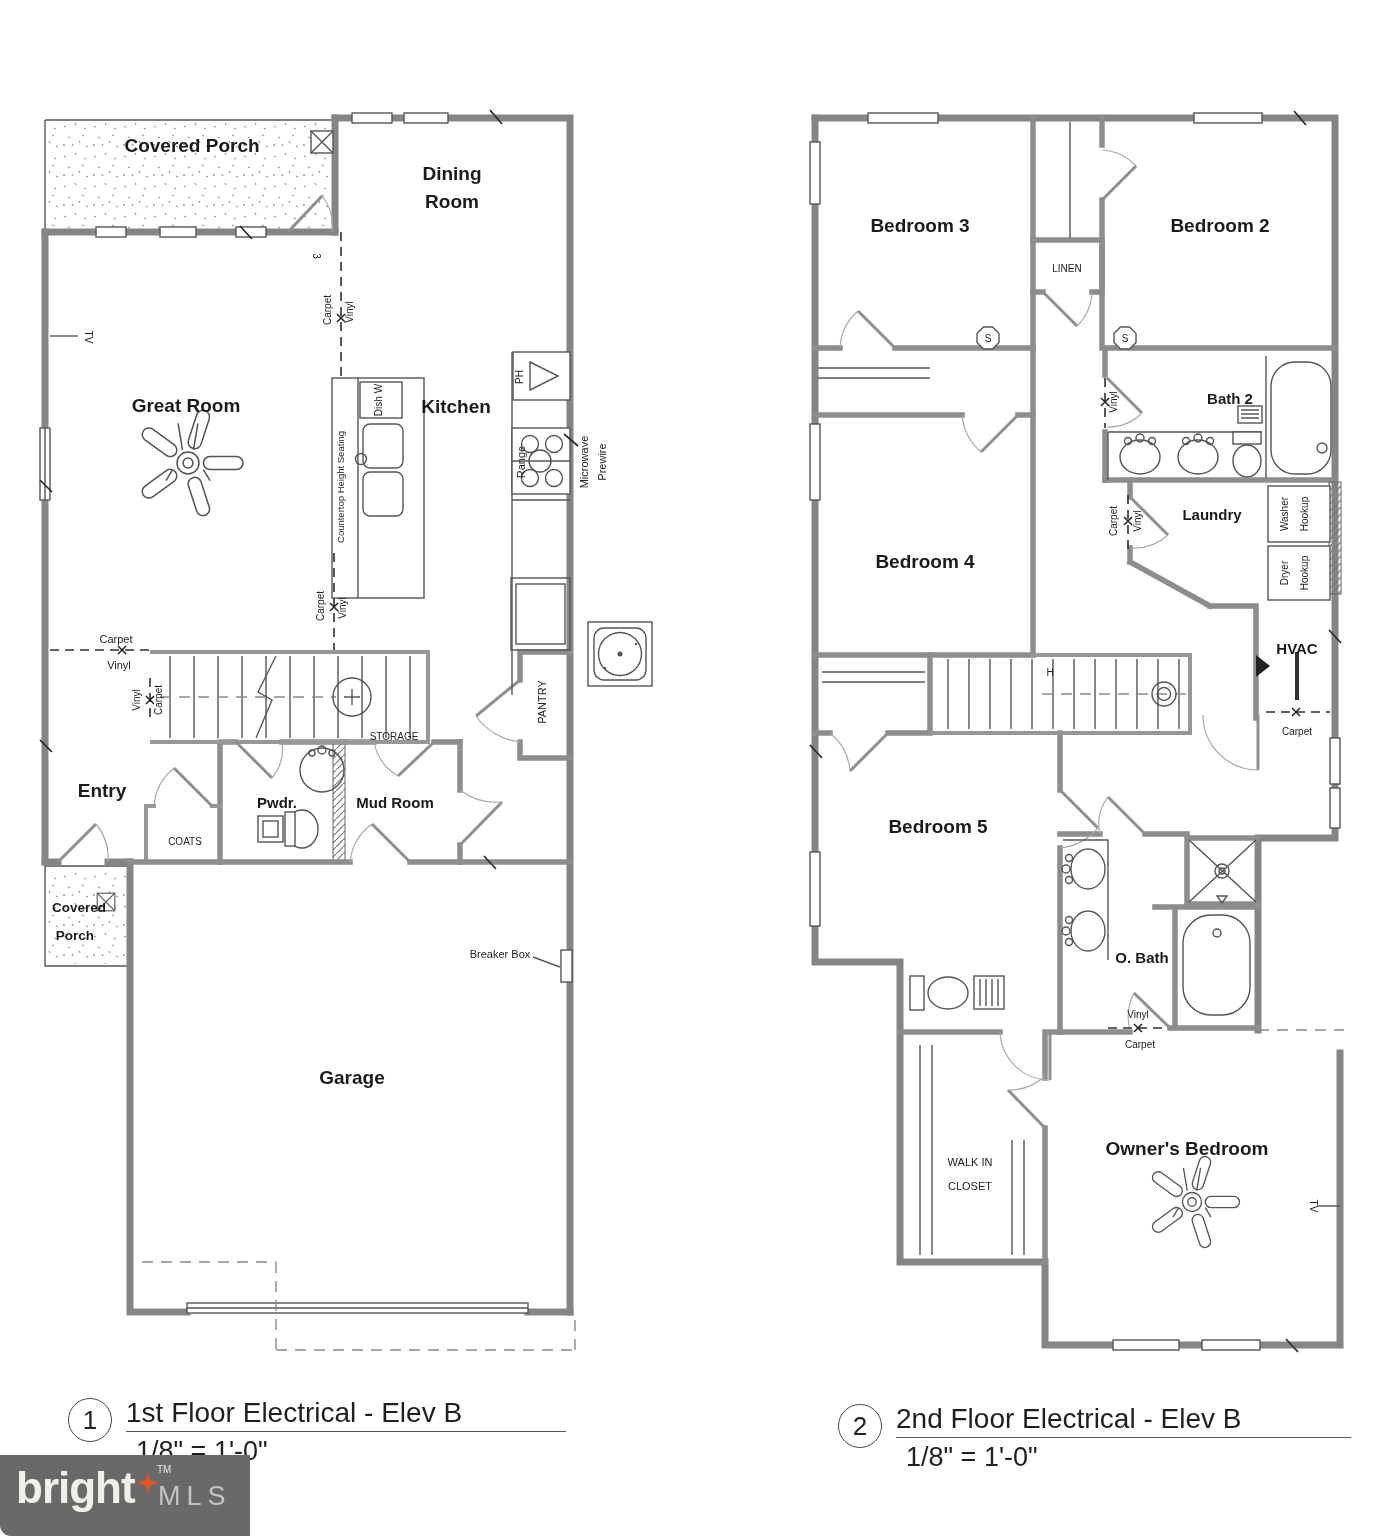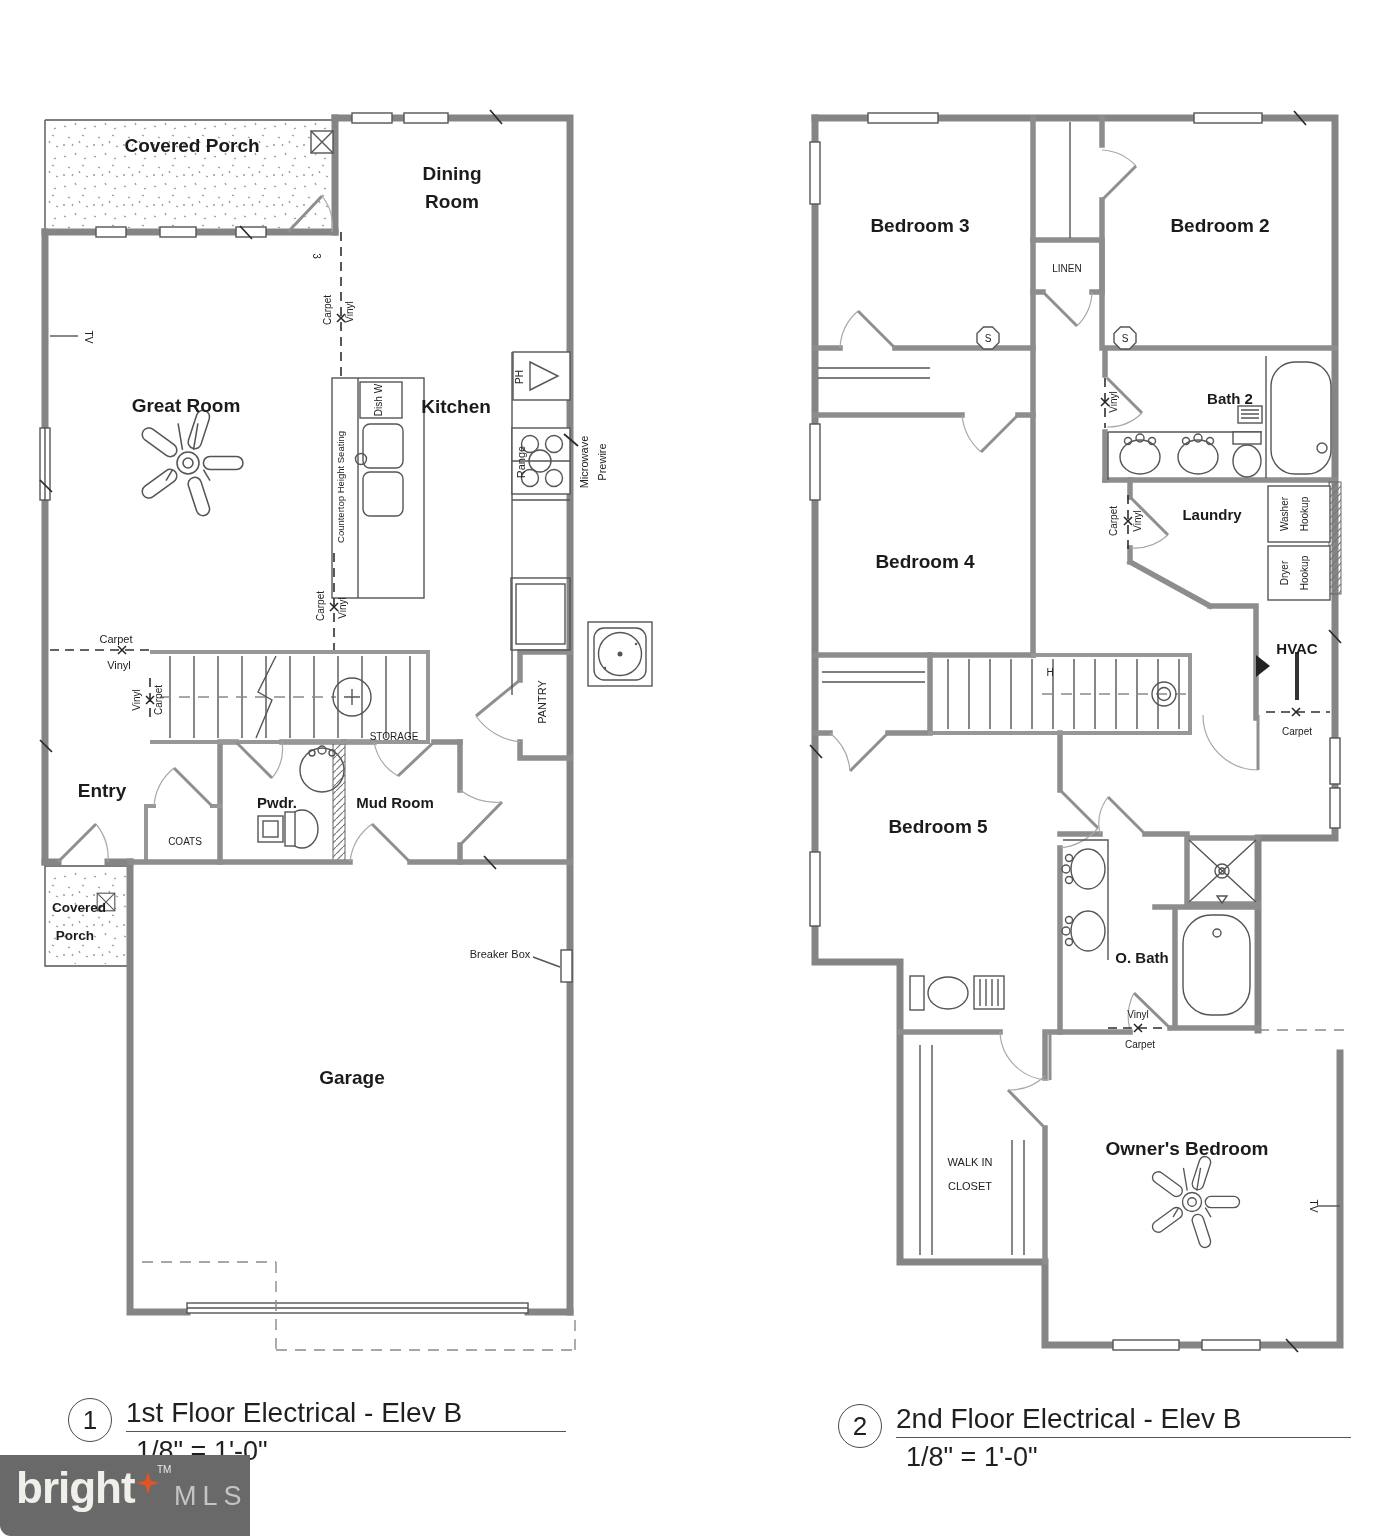--- a/index.html
+++ b/index.html
@@ -31,21 +31,21 @@
              background:#fff;flex:0 0 auto;}
   .tb-text{margin-left:14px;}
   .tb-title{font-size:28px;line-height:30px;white-space:nowrap;}
   .tb-rule{height:0;border-top:1.5px solid #555;margin-top:3px;}
   .tb-scale{font-size:27px;margin:4px 0 0 10px;white-space:nowrap;}
   
   .logo{position:absolute;left:0;top:1455px;width:250px;height:81px;background:#696969;z-index:5;}
   .logo-inner{position:relative;width:100%;height:100%;}
   .logo-brand{position:absolute;left:16px;top:8px;font-family:Liberation Sans, sans-serif;
               font-weight:bold;font-size:44px;color:#f1efe9;letter-spacing:-1px;}
-  .logo-mls{position:absolute;left:174px;top:26px;font-size:27px;color:#c4c4c4;letter-spacing:6px;}
+  .logo-mls{position:absolute;left:158px;top:26px;font-size:27px;color:#c4c4c4;letter-spacing:6px;}
   .logo-tm{position:absolute;left:157px;top:9px;font-size:10px;color:#e8e8e8;text-align:right;}
   .logo-star{position:absolute;left:135px;top:15px;}
 </style>
 </head>
 <body>
 
 <div class="canvas">
 <svg width="1385" height="1536" viewBox="0 0 1385 1536">
   <defs>
     <pattern id="stip" width="30" height="30" patternUnits="userSpaceOnUse">

